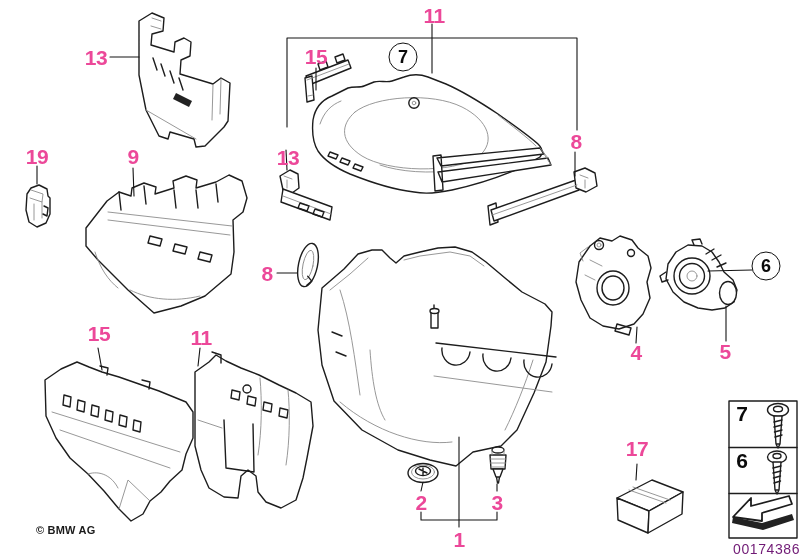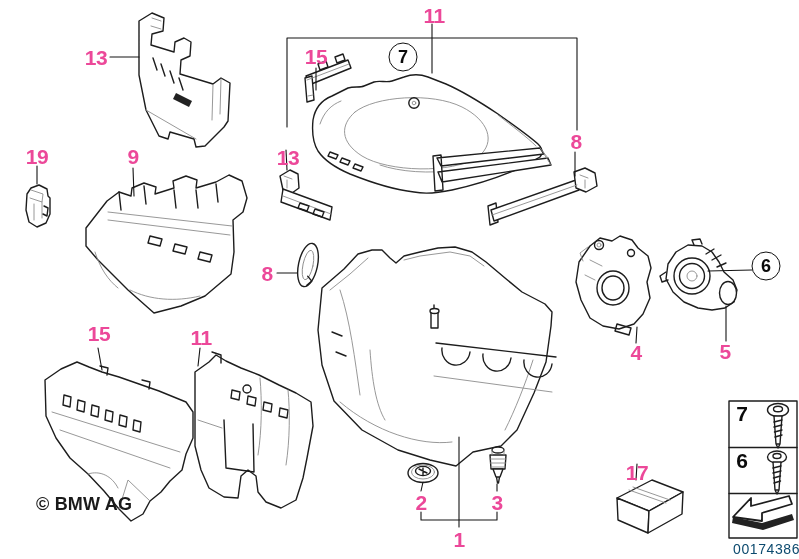--- a/index.html
+++ b/index.html
@@ -17,26 +17,26 @@
     position:absolute;transform:translate(-50%,-50%);
     width:27px;height:27px;border:1.7px solid #111;border-radius:50%;
     display:flex;align-items:center;justify-content:center;
     font-weight:700;font-size:18px;color:#0b0b0b;background:#fff;
   }
   .legend-num{
     position:absolute;transform:translate(-50%,-50%);
     font-weight:700;font-size:21px;color:#0b0b0b;
   }
   .copyright{
-    position:absolute;left:36px;top:494px;
-    font-weight:700;font-size:18px;color:#1a1a1a;letter-spacing:0.2px;
+    position:absolute;left:36px;top:524px;
+    font-weight:700;font-size:11px;color:#1a1a1a;letter-spacing:0.2px;
   }
   .image-number{
     position:absolute;left:733px;top:541px;
-    font-weight:400;font-size:14px;color:#0c4a6e;letter-spacing:0.6px;
+    font-weight:400;font-size:14px;color:#701a75;letter-spacing:0.6px;
   }
   
   .ln{fill:none;stroke:#1d1d1d;stroke-width:1.4;stroke-linejoin:round;stroke-linecap:round;}
   .lnw{fill:#fff;stroke:#1d1d1d;stroke-width:1.4;stroke-linejoin:round;stroke-linecap:round;}
   .thin{fill:none;stroke:#8c8c8c;stroke-width:0.9;stroke-linejoin:round;stroke-linecap:round;}
   .dk{fill:#222;stroke:none;}
   .leader{fill:none;stroke:#141414;stroke-width:1.1;stroke-linecap:round;}
 </style>
 </head>
 <body>
@@ -221,21 +221,21 @@
   <div class="callout" style="left:267px;top:273px">8</div>
   <div class="callout" style="left:316px;top:56px">15</div>
   <div class="callout" style="left:288px;top:157px">13</div>
   <div class="callout" style="left:434px;top:15px">11</div>
   <div class="callout" style="left:576px;top:141px">8</div>
   <div class="callout" style="left:636px;top:352px">4</div>
   <div class="callout" style="left:725px;top:351px">5</div>
   <div class="callout" style="left:421px;top:502px">2</div>
   <div class="callout" style="left:497px;top:502px">3</div>
   <div class="callout" style="left:459px;top:539px">1</div>
-  <div class="callout" style="left:637px;top:472px">17</div>
+  <div class="callout" style="left:637px;top:448px">17</div>
 
   <div class="circle-badge" style="left:403px;top:57px">
     <span>7</span>
   </div>
   <div class="circle-badge" style="left:766px;top:266px">
     <span>6</span>
   </div>
 
   <div class="legend-num" style="left:742px;top:414px">7</div>
   <div class="legend-num" style="left:742px;top:461px">6</div>

